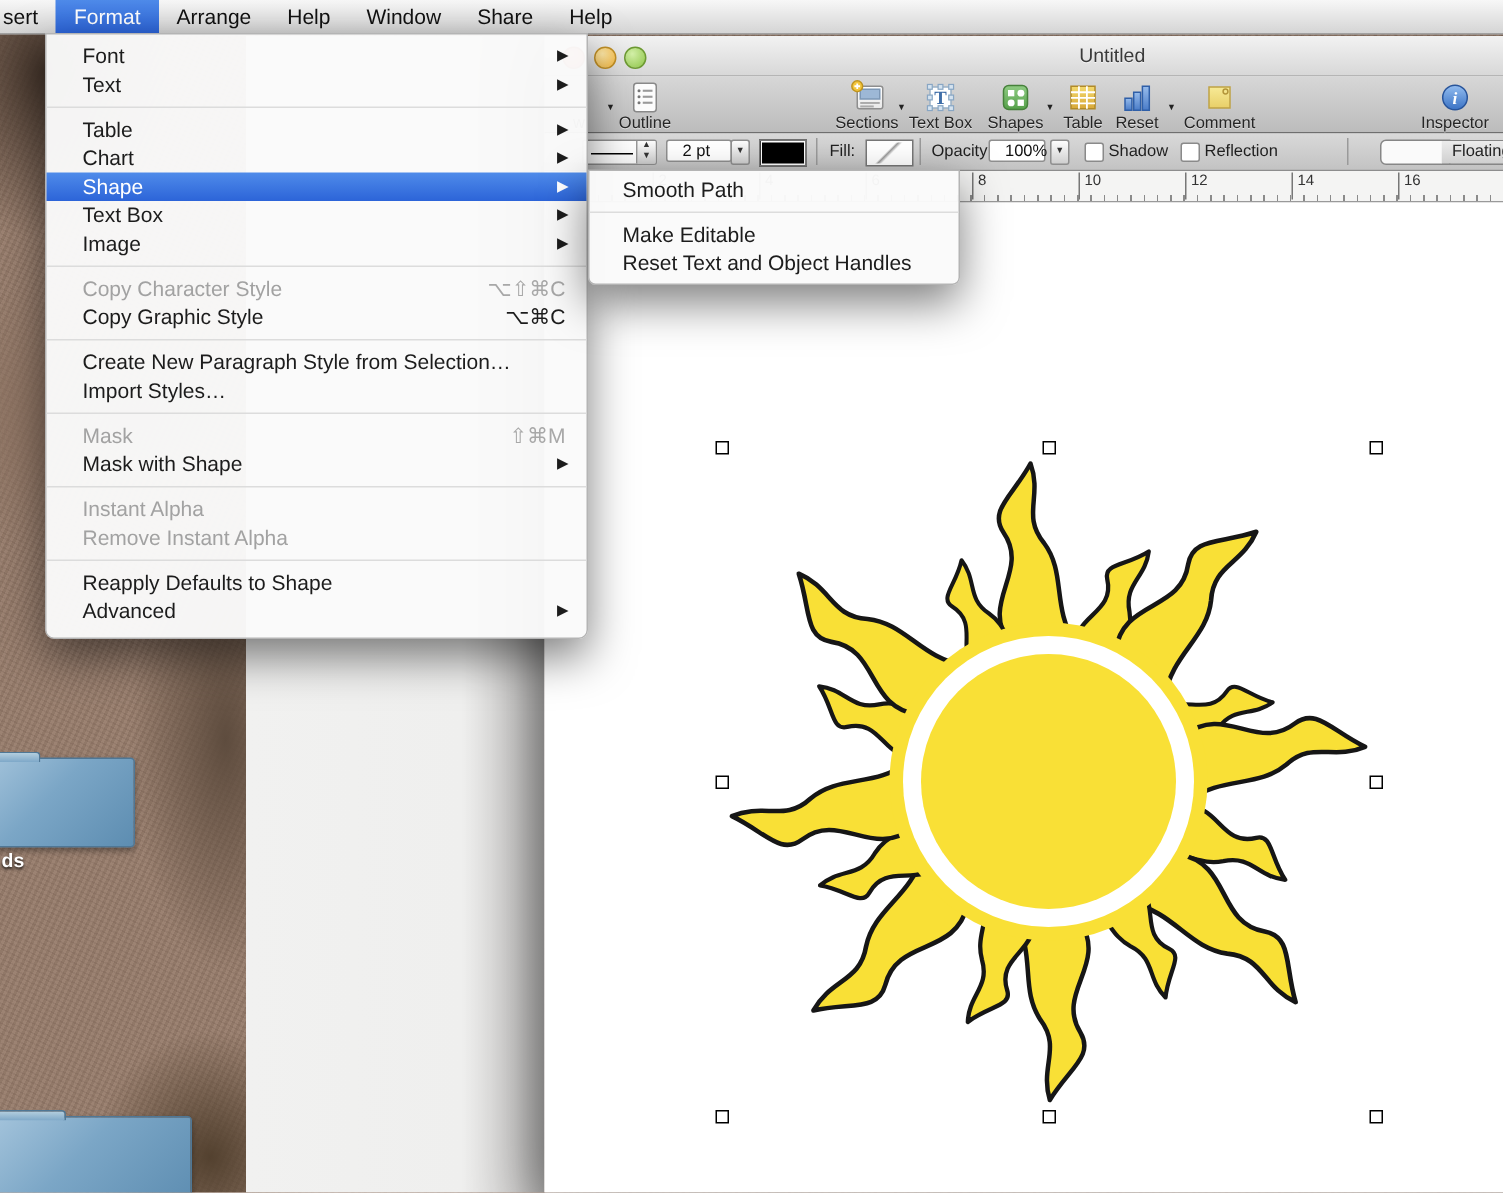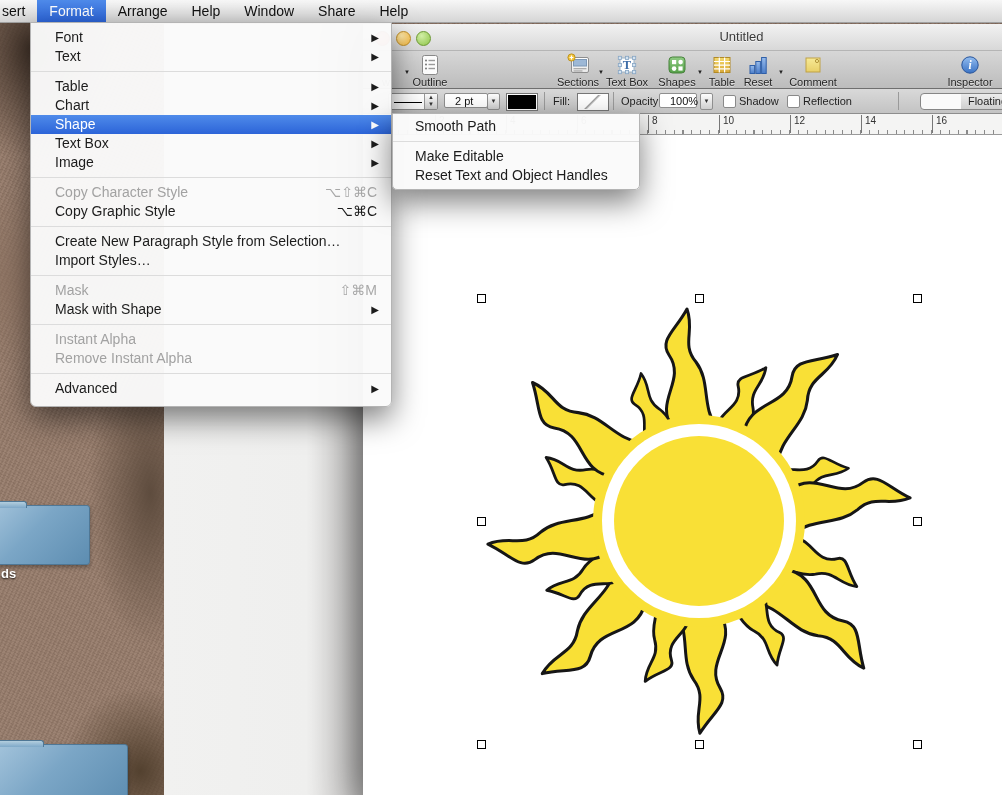--- a/index.html
+++ b/index.html
@@ -352,20 +352,21 @@
     <div class="menu-sep"></div>
     <div class="menu-item"><span>Create New Paragraph Style from Selection…</span></div>
     <div class="menu-item"><span>Import Styles…</span></div>
     <div class="menu-sep"></div>
     <div class="menu-item disabled"><span>Mask</span><span class="shortcut">⇧⌘M</span></div>
     <div class="menu-item"><span>Mask with Shape</span><span class="submenu-arrow">▶</span></div>
     <div class="menu-sep"></div>
     <div class="menu-item disabled"><span>Instant Alpha</span></div>
     <div class="menu-item disabled"><span>Remove Instant Alpha</span></div>
     <div class="menu-sep"></div>
+    <div class="menu-item"><span>Reapply Defaults to Shape</span></div>
     <div class="menu-item"><span>Advanced</span><span class="submenu-arrow">▶</span></div>
   </div>
 <div id="menu-shape" class="menu">
     <div class="menu-item"><span>Smooth Path</span></div>
     <div class="menu-sep"></div>
     <div class="menu-item"><span>Make Editable</span></div>
     <div class="menu-item"><span>Reset Text and Object Handles</span></div>
   </div>
 
 </body></html>

